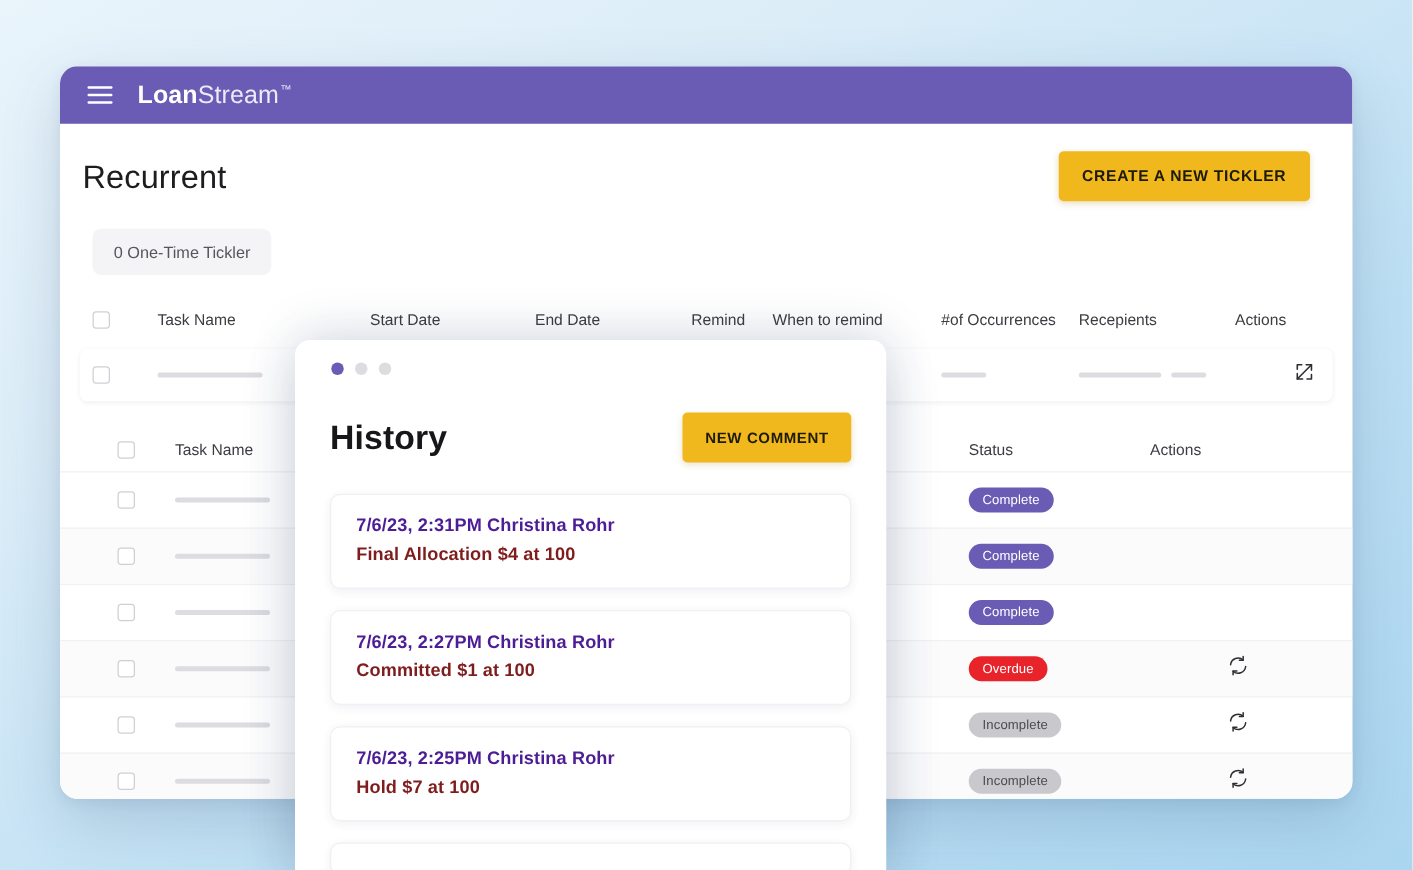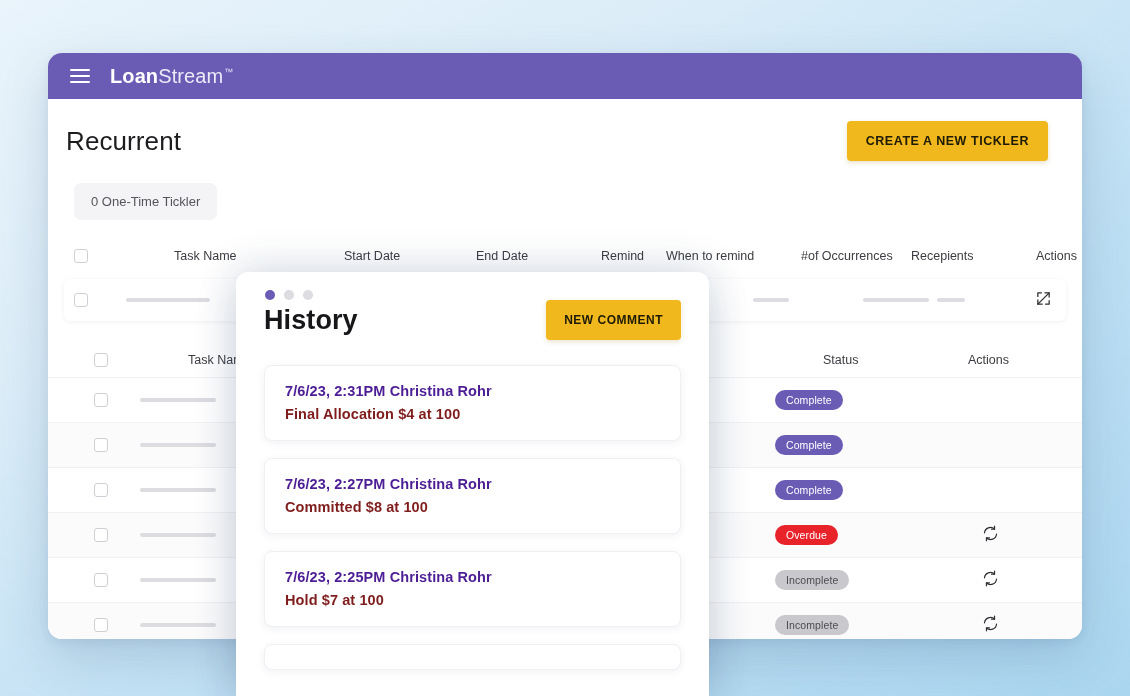--- a/index.html
+++ b/index.html
@@ -131,21 +131,20 @@
     display: grid;
     grid-template-columns: 52px 170px 132px 125px 65px 135px 110px 125px 1fr;
     align-items: center;
     padding-left: 26px;
     padding-right: 22px;
   }
   .th {
     font-size: 12.5px;
     color: #3c3c43;
     white-space: nowrap;
-    margin-left: 48px;
   }
   #table-one .th-head { height: 34px; }
   .chk {
     width: 14px;
     height: 14px;
     border: 1.6px solid #cfcfd6;
     border-radius: 3px;
     background: #fff;
     cursor: pointer;
   }
@@ -215,20 +214,21 @@
     gap: 9px;
     padding: 18px 0 0 1px;
   }
   .dot { width: 10px; height: 10px; border-radius: 50%; background: #dcdce1; }
   .dot.active { background: #6a5bb5; }
 
   #modal-header {
     display: flex;
     align-items: center;
     justify-content: space-between;
+    margin-top: 30px;
   }
   #modal-title {
     font-size: 27px;
     font-weight: 700;
     color: #17171a;
     letter-spacing: .1px;
   }
   #new-comment-btn {
     background: #f0b81d;
     color: #1d1a06;
@@ -467,21 +467,21 @@
     <button id="new-comment-btn">NEW COMMENT</button>
   </div>
 
   <div id="history-list">
     <div class="history-card">
       <div class="hc-meta">7/6/23, 2:31PM Christina Rohr</div>
       <div class="hc-detail">Final Allocation $4 at 100</div>
     </div>
     <div class="history-card">
       <div class="hc-meta">7/6/23, 2:27PM Christina Rohr</div>
-      <div class="hc-detail">Committed $8 at 100</div>
+      <div class="hc-detail">Committed $1 at 100</div>
     </div>
     <div class="history-card">
       <div class="hc-meta">7/6/23, 2:25PM Christina Rohr</div>
       <div class="hc-detail">Hold $7 at 100</div>
     </div>
     <div class="history-card partial"></div>
   </div>
 </div>
 
 </body></html>

